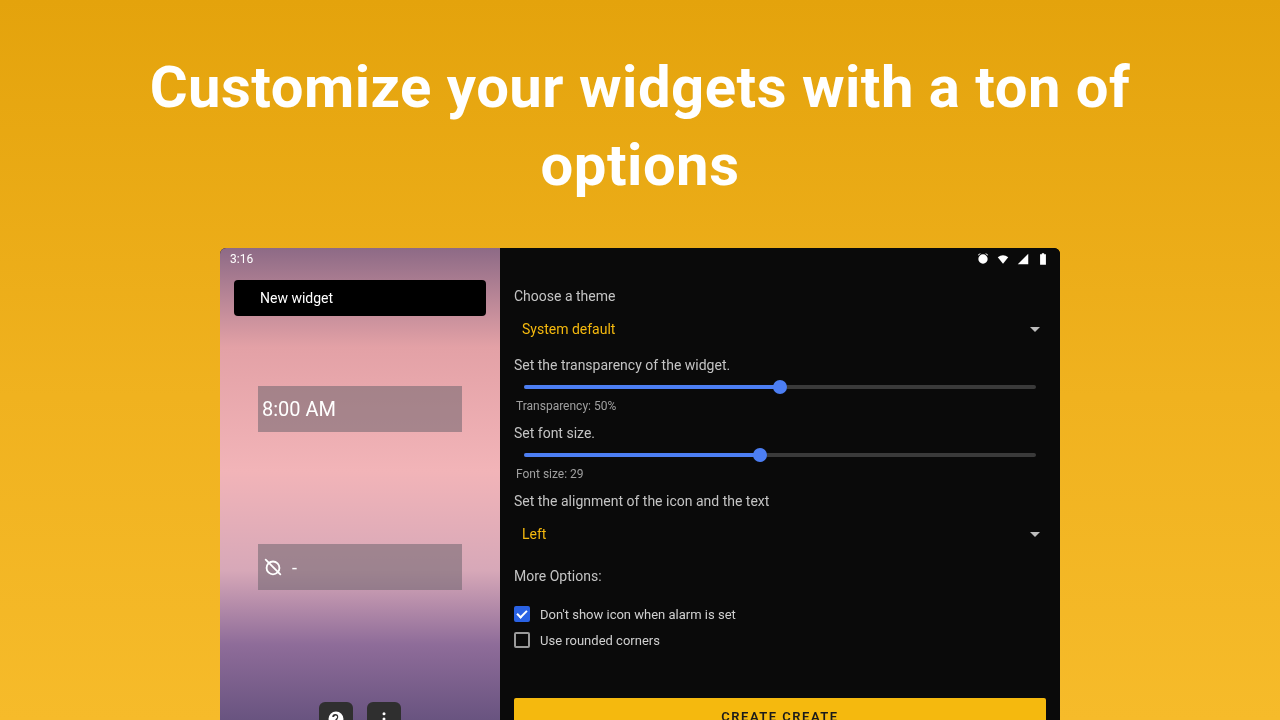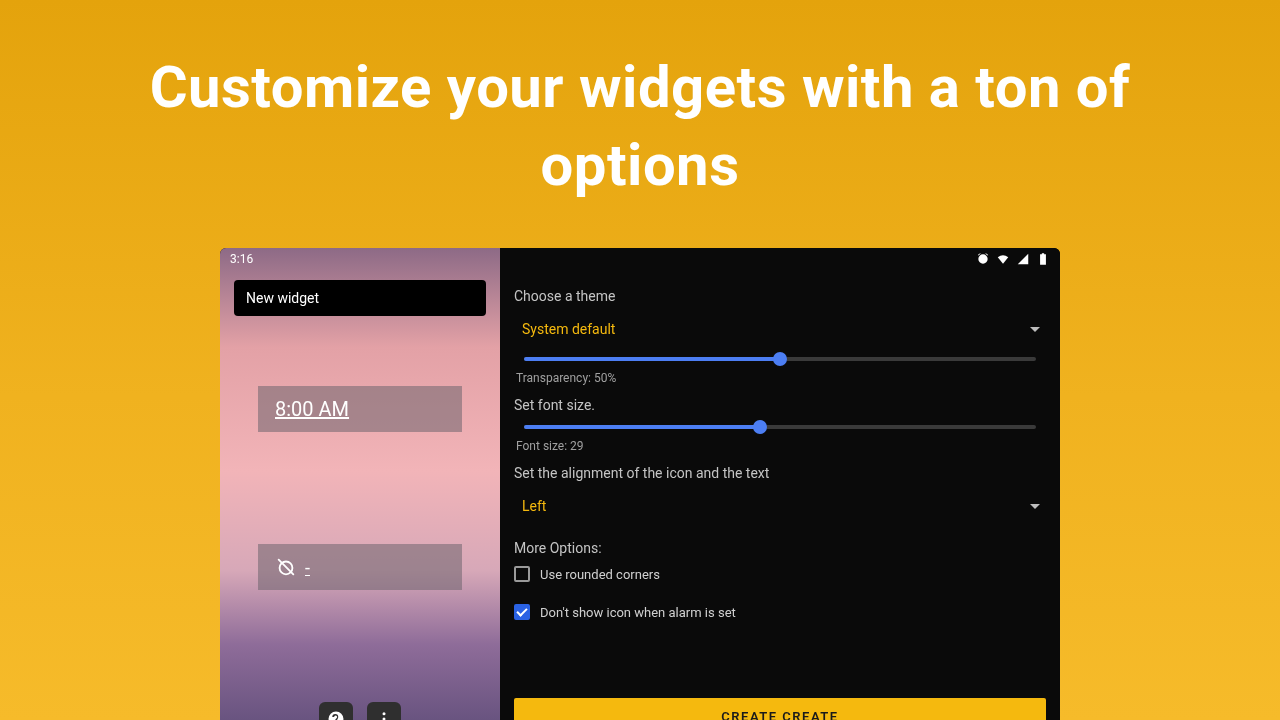--- a/index.html
+++ b/index.html
@@ -6,22 +6,22 @@
   body{width:1280px;height:720px;overflow:hidden;background:linear-gradient(180deg,#e4a30c 0%,#f0b21f 55%,#f6bb2a 100%);}
   .headline{color:#fff;font-weight:700;font-size:58px;text-align:center;padding:48px 80px 0;line-height:1.35;letter-spacing:.5px;}
   .device{position:absolute;left:220px;top:248px;width:840px;height:496px;background:#000;border-radius:6px 6px 0 0;overflow:hidden;display:flex;}
   .status-bar{position:absolute;top:0;left:0;right:0;height:22px;display:flex;align-items:center;color:#fff;font-size:12px;padding:0 10px;z-index:5;}
   .status-bar .time{flex:0 0 auto;}
   .status-bar .spacer{flex:1;}
   .status-icons{display:flex;gap:6px;align-items:center;}
   .status-icons svg{width:14px;height:14px;fill:#fff;}
   
   .left-pane{width:280px;height:100%;position:relative;background:linear-gradient(180deg,#8d6a86 0%,#e3a1a6 20%,#f2b4b8 45%,#d7a8b8 65%,#8e6c99 80%,#5d4c78 100%);padding-top:22px;}
-  .name-field{margin:10px 14px 0;background:#000;color:#fff;border-radius:4px;height:36px;display:flex;align-items:center;padding:0 12px;font-size:14px;}
-  .widget-preview{margin:70px auto 8px;width:204px;height:46px;background:rgba(110,100,110,.55);display:flex;align-items:center;padding:0 17px;color:#fff;font-size:20px;text-decoration:underline;}
+  .name-field{margin:10px 14px 0;background:#000;color:#fff;border-radius:4px;height:36px;display:flex;align-items:center;padding:0 26px;font-size:14px;}
+  .widget-preview{margin:70px auto 8px;width:204px;height:46px;background:rgba(110,100,110,.55);display:flex;align-items:center;padding:0 4px;color:#fff;font-size:20px;}
   .widget-preview.small{margin-top:112px;height:46px;}
   .widget-preview.small .txt{font-size:18px;margin-left:8px;}
   .alarm-off-icon{width:22px;height:22px;}
   .bottom-buttons{position:absolute;bottom:8px;left:0;right:0;display:flex;justify-content:center;gap:14px;}
   .round-btn{width:34px;height:34px;border-radius:6px;background:#2f2f2f;display:flex;align-items:center;justify-content:center;}
   .round-btn svg{width:18px;height:18px;fill:#fff;}
   
   .right-pane{flex:1;background:#0a0a0a;color:#d8d8d8;padding:18px 14px 0 14px;position:relative;overflow:hidden;}
   .label{font-size:14px;color:#c4c4c4;margin-top:12px;}
   .label.first{margin-top:22px;}
@@ -97,47 +97,48 @@
     </div>
   </div>
 
   <div class="right-pane">
     <div class="label first">Choose a theme</div>
     <div class="dropdown">
       <span>System default</span>
       <span class="caret"></span>
     </div>
 
+    <div class="label">Set the transparency of the widget.</div>
     <div class="slider-track">
       <div class="slider-fill" id="trans-fill" style="width: 50%;"></div>
       <div class="slider-thumb" id="trans-thumb" style="left: 50%;"></div>
     </div>
     <div class="sublabel">Transparency: 50%</div>
 
     <div class="label">Set font size.</div>
     <div class="slider-track">
       <div class="slider-fill" id="font-fill" style="width: 46%;"></div>
       <div class="slider-thumb" id="font-thumb" style="left: 46%;"></div>
     </div>
     <div class="sublabel">Font size: 29</div>
 
     <div class="label">Set the alignment of the icon and the text</div>
     <div class="dropdown">
       <span>Left</span>
       <span class="caret"></span>
     </div>
 
     <div class="more-label">More Options:</div>
+    <div class="check-row" style="margin-top:22px;">
+      <span class="checkbox checked"></span>
+      <span>Don't show icon when alarm is set</span>
+    </div>
     <div class="check-row">
       <span class="checkbox"></span>
       <span>Use rounded corners</span>
-    </div>
-    <div class="check-row" style="margin-top:22px;">
-      <span class="checkbox checked"></span>
-      <span>Don't show icon when alarm is set</span>
     </div>
 
     <div class="create-btn">
       <span>CREATE CREATE</span>
     </div>
   </div>
 
 </div>
 
 </body></html>

